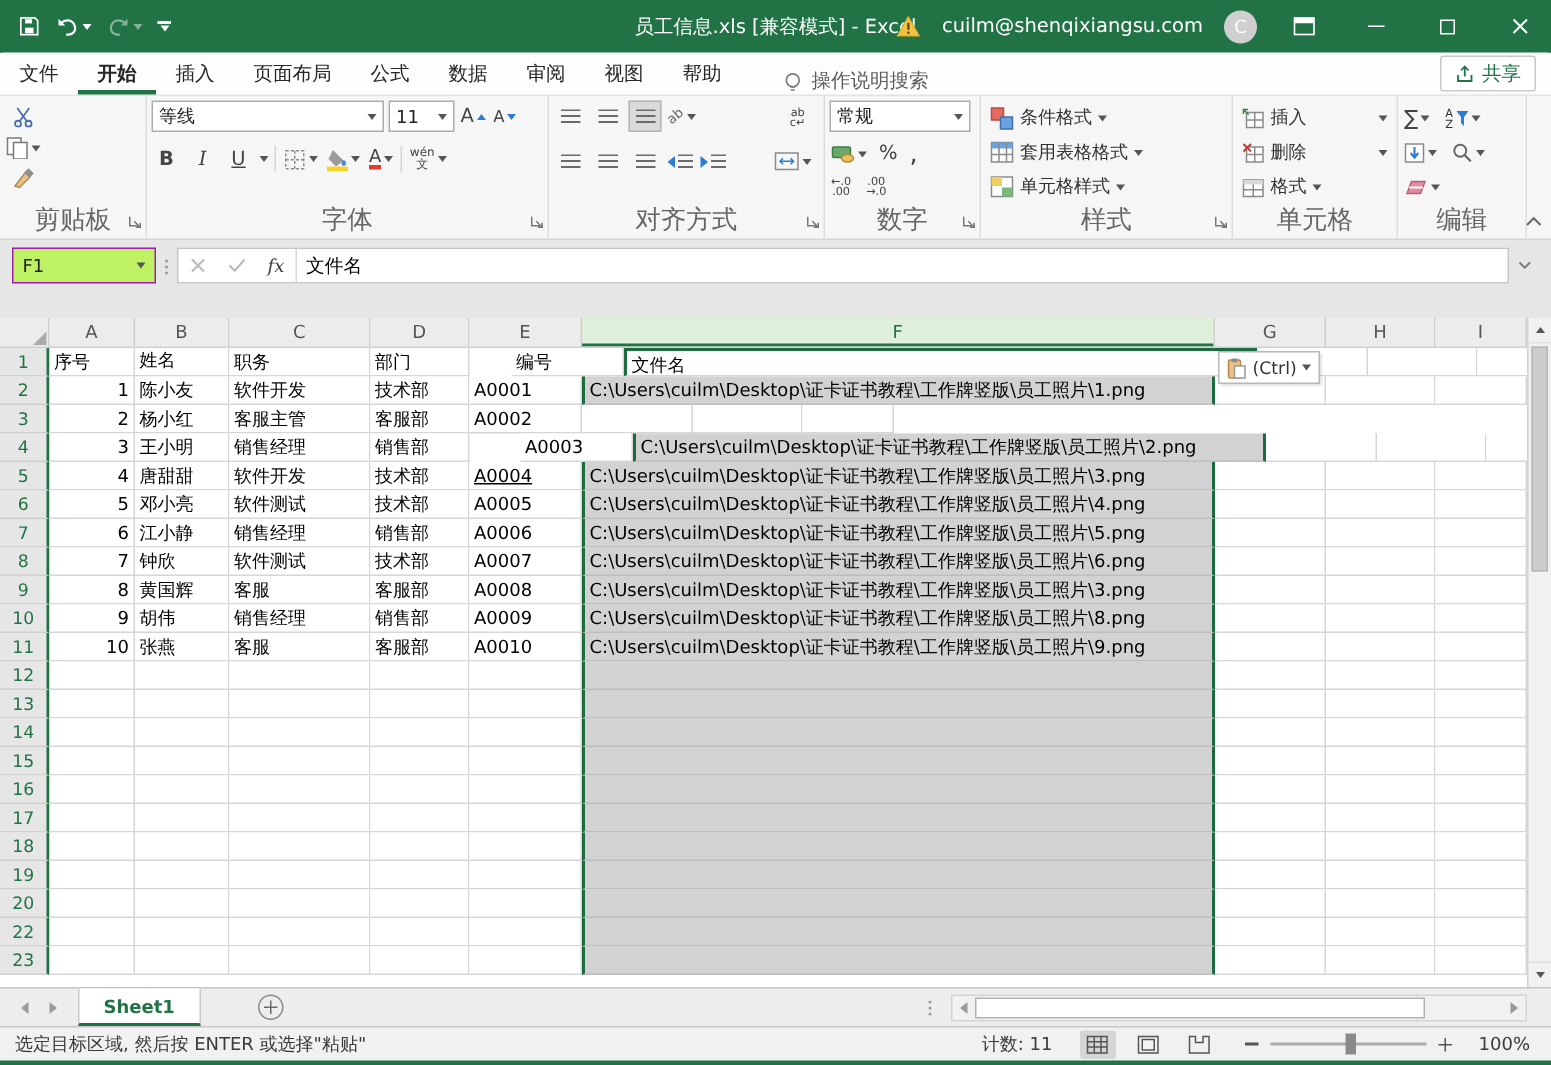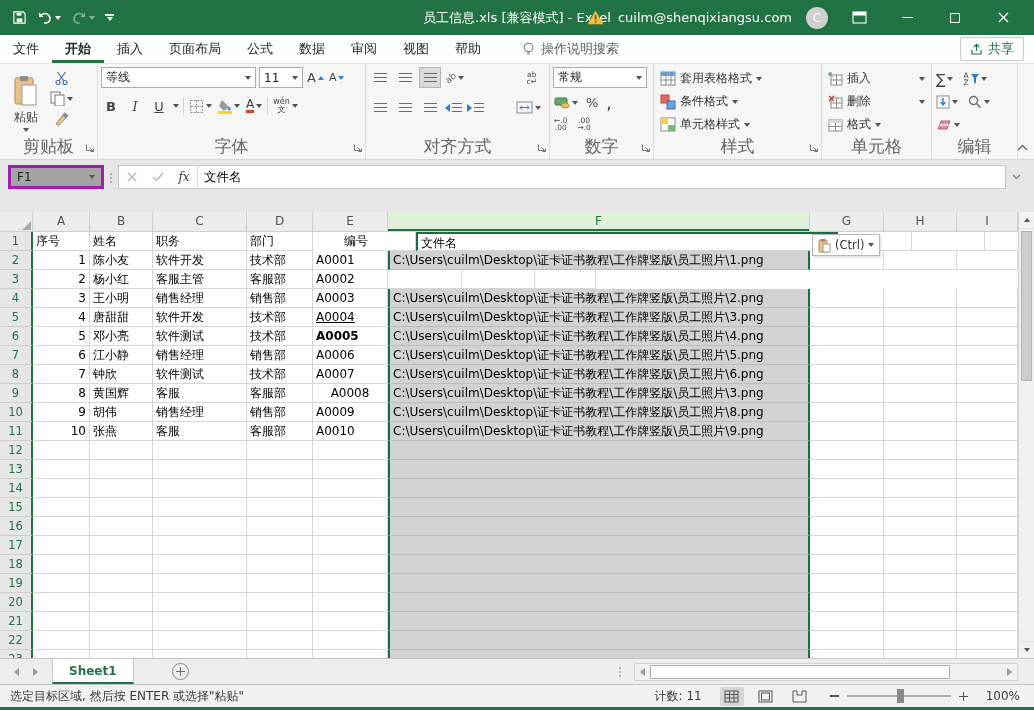--- a/index.html
+++ b/index.html
@@ -6,51 +6,51 @@
   *{box-sizing:border-box;}
   .app{width:1034px;height:710px;position:relative;background:#fff;overflow:hidden;
        font-family:"DejaVu Sans","Liberation Sans",sans-serif;
        box-shadow:inset 2px 0 0 #217346, inset -2px 0 0 #217346;}
   
   .titlebar{height:35px;background:#217346;color:#fff;display:flex;align-items:center;position:relative;font-size:13px;}
   .qat{display:flex;align-items:center;gap:10px;padding-left:12px;z-index:2;}
   .qat .btn{display:flex;align-items:center;gap:2px;cursor:pointer;}
   .dim{opacity:.45;}
   .title-center{position:absolute;left:0;right:0;text-align:center;font-size:13px;}
-  .title-right{margin-left:auto;display:flex;align-items:center;gap:14px;z-index:2;padding-right:14px;}
+  .title-right{margin-left:auto;display:flex;align-items:center;gap:14px;z-index:2;padding-right:4px;}
   .avatar{width:22px;height:22px;border-radius:50%;background:#cfcfcf;color:#fff;font-size:12px;display:flex;align-items:center;justify-content:center;}
   .winbtn{width:34px;height:35px;display:flex;align-items:center;justify-content:center;cursor:pointer;}
   .car{width:0;height:0;border-left:3.5px solid transparent;border-right:3.5px solid transparent;border-top:4px solid #555;display:inline-block;}
   .car.w{border-top-color:#fff;}
   .car.up{transform:rotate(180deg);}
   
   .tabrow{height:29px;background:#fdfdfd;display:flex;align-items:stretch;font-size:13px;color:#262626;border-bottom:1px solid #e3e3e3;}
   .tab{padding:0 13px;display:flex;align-items:center;cursor:pointer;}
   .tab.active{font-weight:bold;border-bottom:3px solid #217346;padding-top:3px;}
-  .searchbox{display:flex;align-items:center;gap:6px;color:#5c5c5c;margin-left:28px;}
+  .searchbox{display:flex;align-items:flex-end;gap:6px;color:#5c5c5c;margin-left:28px;}
   .share{margin-left:auto;margin-right:10px;align-self:center;border:1px solid #c9c9c9;border-radius:2px;padding:2px 9px;color:#217346;display:flex;gap:5px;align-items:center;cursor:pointer;background:#fff;}
   
   .ribbon{height:96px;background:#f6f6f6;border-bottom:1px solid #d5d5d5;display:flex;}
   .rgroup{position:relative;border-right:1px solid #dcdcdc;padding:3px 3px 16px 3px;flex:none;}
   .glabel{position:absolute;bottom:1px;left:0;right:0;text-align:center;font-size:17px;color:#666;}
   .launcher{position:absolute;right:2px;bottom:2px;cursor:pointer;}
   .rbtn{display:inline-flex;align-items:center;justify-content:center;gap:2px;cursor:pointer;border:1px solid transparent;color:#444;}
   .rbtn.pressed{background:#dadada;border-color:#b5b5b5;}
   .combo{background:#fff;border:1px solid #ababab;height:21px;display:flex;align-items:center;padding:0 4px;font-size:12px;color:#222;cursor:pointer;}
   .combo .car{margin-left:auto;}
   .bars{width:13px;height:9px;background:repeating-linear-gradient(to bottom,#6b6b6b 0 1.2px,transparent 1.2px 4px);display:inline-block;}
   .bars.sm{width:10px;}
   .bi{font-size:13px;width:20px;height:20px;}
   .red-under{display:inline-block;border-bottom:3px solid #e03c32;line-height:11px;font-size:12px;}
   .yel-under{display:inline-block;border-bottom:3px solid #f5d327;line-height:11px;}
   .two-line{font-size:7.5px;line-height:7px;text-align:center;color:#444;}
   .srow{display:flex;align-items:center;gap:4px;font-size:12px;color:#333;height:23px;padding:0 3px;cursor:pointer;white-space:nowrap;}
   
   .formularow{height:52px;background:#e6e6e6;padding:5px 8px 0 8px;display:flex;align-items:flex-start;gap:0;}
-  .namebox{width:96px;height:24px;background:#a3a3a3;border:3px solid #a21caf;display:flex;align-items:center;padding:0 6px;font-size:12px;color:#222;}
+  .namebox{width:96px;height:24px;background:#bef264;border:1px solid #a21caf;display:flex;align-items:center;padding:0 6px;font-size:12px;color:#222;}
   .fdots{width:14px;display:flex;flex-direction:column;align-items:center;gap:2px;padding-top:8px;}
   .fdots i{width:2px;height:2px;background:#9a9a9a;border-radius:50%;}
   .fbar{flex:1;height:24px;background:#fff;border:1px solid #c6c6c6;display:flex;align-items:center;}
   .fbtn{width:26px;height:22px;display:flex;align-items:center;justify-content:center;border-right:0;cursor:pointer;}
   .fval{border-left:1px solid #d9d9d9;flex:1;height:100%;display:flex;align-items:center;padding:0 6px;font-size:12.5px;color:#000;}
   .fexpand{width:20px;height:24px;display:flex;align-items:center;justify-content:center;cursor:pointer;}
   
   .gridwrap{position:relative;height:446px;overflow:hidden;background:#fff;}
   .g-hrow{display:flex;height:20px;}
   .g-corner{width:33px;flex:none;background:#ececec;border-right:1px solid #cfcfcf;border-bottom:1px solid #cfcfcf;position:relative;cursor:pointer;}
@@ -188,29 +188,20 @@
           <path d="M4 4l2.5-2.6L9 4" fill="none" stroke="#217346" stroke-width="1.2"></path>
         </svg>
       <span>共享</span>
     </span>
   </div>
 
   <div class="ribbon">
 
     <div class="rgroup" style="width:98px;">
       <div style="display:flex;">
-        <div class="rbtn" style="flex-direction:column;width:46px;height:72px;">
-          <svg width="26" height="32" viewBox="0 0 26 32">
-              <rect x="2" y="3" width="18" height="26" rx="1.5" fill="#e8c289" stroke="#b58a4e"></rect>
-              <rect x="7" y="1" width="8" height="5" rx="1" fill="#8d8d8d"></rect>
-              <rect x="9" y="10" width="14" height="20" fill="#fff" stroke="#9a9a9a"></rect>
-            </svg>
-          <span style="font-size:12px">粘贴</span>
-          <span class="car"></span>
-        </div>
         <div style="display:flex;flex-direction:column;gap:4px;padding-top:3px;">
           <span class="rbtn">
             <svg width="15" height="14" viewBox="0 0 15 14">
                 <path d="M3.5 1 L10 10 M11.5 1 L5 10" stroke="#4d6fae" stroke-width="1.2"></path>
                 <circle cx="4" cy="11.5" r="2" fill="none" stroke="#4d6fae" stroke-width="1.2"></circle>
                 <circle cx="11" cy="11.5" r="2" fill="none" stroke="#4d6fae" stroke-width="1.2"></circle>
               </svg>
           </span>
           <span class="rbtn">
             <svg width="15" height="15" viewBox="0 0 15 15">
@@ -370,34 +361,34 @@
       </div>
       <div class="glabel">数字</div>
       <span class="launcher"><svg width="10" height="10">
             <path d="M1.5 1.5 v6 h6" fill="none" stroke="#777"></path>
             <path d="M4.5 4.5 l4 4 M8.5 5.5 v3 h-3" fill="none" stroke="#777"></path>
           </svg></span>
     </div>
 
     <div class="rgroup" style="width:168px;">
       <div class="srow">
+        <svg width="16" height="16" viewBox="0 0 16 16">
+            <rect x="1" y="1" width="8" height="8" fill="#e46a5f" stroke="#b84b41"></rect>
+            <rect x="7" y="7" width="8" height="8" fill="#6aa3e0" stroke="#3f6fa8"></rect>
+          </svg>
+        <span>条件格式</span>
+          <span class="car"></span>
+      </div>
+      <div class="srow">
         <svg width="16" height="15" viewBox="0 0 16 15">
             <rect x="1" y="1" width="14" height="13" fill="#fff" stroke="#8a8a8a"></rect>
             <rect x="1" y="1" width="14" height="4" fill="#6aa3e0"></rect>
             <path d="M1 9h14 M6 1v13 M11 1v13" stroke="#8a8a8a"></path>
           </svg>
         <span>套用表格格式</span>
-          <span class="car"></span>
-      </div>
-      <div class="srow">
-        <svg width="16" height="16" viewBox="0 0 16 16">
-            <rect x="1" y="1" width="8" height="8" fill="#e46a5f" stroke="#b84b41"></rect>
-            <rect x="7" y="7" width="8" height="8" fill="#6aa3e0" stroke="#3f6fa8"></rect>
-          </svg>
-        <span>条件格式</span>
           <span class="car"></span>
       </div>
       <div class="srow">
         <svg width="16" height="15" viewBox="0 0 16 15">
             <rect x="1" y="1" width="14" height="13" fill="#fff" stroke="#8a8a8a"></rect>
             <rect x="1" y="1" width="7" height="6" fill="#f0d061"></rect>
             <rect x="8" y="8" width="7" height="6" fill="#79b77d"></rect>
           </svg>
         <span>单元格样式</span>
           <span class="car"></span>
@@ -534,21 +525,21 @@
           <div class="g-h" style="width: 66px;">D</div>
           <div class="g-h" style="width: 75px;">E</div>
           <div class="g-h selh" style="width: 422px;">F</div>
           <div class="g-h" style="width: 74px;">G</div>
           <div class="g-h" style="width: 73px;">H</div>
           <div class="g-h" style="width: 61px;">I</div>
         </div>
         <div class="g-row">
           <div class="g-rh">1</div>
           <div class="g-cell" style="width: 57px;">序号</div>
-          <div class="g-cell" style="width: 63px;">姓名</div>
+          <div class="g-cell" style="width: 63px; font-family: Liberation Mono, monospace;">姓名</div>
           <div class="g-cell" style="width: 94px;">职务</div>
           <div class="g-cell" style="width: 66px;">部门</div>
           <div class="g-cell" style="width: 75px; margin-left: 28px;">编号</div>
           <div class="g-cell activec fcol" style="width: 422px;"><span>文件名</span></div>
           <div class="g-cell" style="width: 74px;"></div>
           <div class="g-cell" style="width: 73px;"></div>
           <div class="g-cell" style="width: 61px;"></div>
         </div>
         <div class="g-row">
           <div class="g-rh">2</div>
@@ -572,21 +563,21 @@
           <div class="g-cell" style="width: 74px;"></div>
           <div class="g-cell" style="width: 73px;"></div>
           <div class="g-cell" style="width: 61px;"></div>
         </div>
         <div class="g-row">
           <div class="g-rh">4</div>
           <div class="g-cell num" style="width: 57px;">3</div>
           <div class="g-cell" style="width: 63px;">王小明</div>
           <div class="g-cell" style="width: 94px;">销售经理</div>
           <div class="g-cell" style="width: 66px;">销售部</div>
-          <div class="g-cell" style="width: 75px;">A0003</div>
+          <div class="g-cell" style="width: 75px; margin-left: 34px;">A0003</div>
           <div class="g-cell selc fcol" style="width: 422px;"><span>C:\Users\cuilm\Desktop\证卡证书教程\工作牌竖版\员工照片\2.png</span></div>
           <div class="g-cell" style="width: 74px;"></div>
           <div class="g-cell" style="width: 73px;"></div>
           <div class="g-cell" style="width: 61px;"></div>
         </div>
         <div class="g-row">
           <div class="g-rh">5</div>
           <div class="g-cell num" style="width: 57px;">4</div>
           <div class="g-cell" style="width: 63px;">唐甜甜</div>
           <div class="g-cell" style="width: 94px;">软件开发</div>
@@ -596,21 +587,21 @@
           <div class="g-cell" style="width: 74px;"></div>
           <div class="g-cell" style="width: 73px;"></div>
           <div class="g-cell" style="width: 61px;"></div>
         </div>
         <div class="g-row">
           <div class="g-rh">6</div>
           <div class="g-cell num" style="width: 57px;">5</div>
           <div class="g-cell" style="width: 63px;">邓小亮</div>
           <div class="g-cell" style="width: 94px;">软件测试</div>
           <div class="g-cell" style="width: 66px;">技术部</div>
-          <div class="g-cell" style="width: 75px; font-weight: bold;">A0005</div>
+          <div class="g-cell" style="width: 75px;">A0005</div>
           <div class="g-cell selc fcol" style="width: 422px;"><span>C:\Users\cuilm\Desktop\证卡证书教程\工作牌竖版\员工照片\4.png</span></div>
           <div class="g-cell" style="width: 74px;"></div>
           <div class="g-cell" style="width: 73px;"></div>
           <div class="g-cell" style="width: 61px;"></div>
         </div>
         <div class="g-row">
           <div class="g-rh">7</div>
           <div class="g-cell num" style="width: 57px;">6</div>
           <div class="g-cell" style="width: 63px;">江小静</div>
           <div class="g-cell" style="width: 94px;">销售经理</div>
@@ -632,21 +623,21 @@
           <div class="g-cell" style="width: 74px;"></div>
           <div class="g-cell" style="width: 73px;"></div>
           <div class="g-cell" style="width: 61px;"></div>
         </div>
         <div class="g-row">
           <div class="g-rh">9</div>
           <div class="g-cell num" style="width: 57px;">8</div>
           <div class="g-cell" style="width: 63px;">黄国辉</div>
           <div class="g-cell" style="width: 94px;">客服</div>
           <div class="g-cell" style="width: 66px;">客服部</div>
-          <div class="g-cell" style="width: 75px; text-align: center;">A0008</div>
+          <div class="g-cell" style="width: 75px;">A0008</div>
           <div class="g-cell selc fcol" style="width: 422px;"><span>C:\Users\cuilm\Desktop\证卡证书教程\工作牌竖版\员工照片\3.png</span></div>
           <div class="g-cell" style="width: 74px;"></div>
           <div class="g-cell" style="width: 73px;"></div>
           <div class="g-cell" style="width: 61px;"></div>
         </div>
         <div class="g-row">
           <div class="g-rh">10</div>
           <div class="g-cell num" style="width: 57px;">9</div>
           <div class="g-cell" style="width: 63px;">胡伟</div>
           <div class="g-cell" style="width: 94px;">销售经理</div>
@@ -760,32 +751,20 @@
           <div class="g-cell" style="width: 94px;"></div>
           <div class="g-cell" style="width: 66px;"></div>
           <div class="g-cell" style="width: 75px;"></div>
           <div class="g-cell selc fcol" style="width: 422px;"></div>
           <div class="g-cell" style="width: 74px;"></div>
           <div class="g-cell" style="width: 73px;"></div>
           <div class="g-cell" style="width: 61px;"></div>
         </div>
         <div class="g-row">
           <div class="g-rh">20</div>
-          <div class="g-cell" style="width: 57px;"></div>
-          <div class="g-cell" style="width: 63px;"></div>
-          <div class="g-cell" style="width: 94px;"></div>
-          <div class="g-cell" style="width: 66px;"></div>
-          <div class="g-cell" style="width: 75px;"></div>
-          <div class="g-cell selc fcol" style="width: 422px;"></div>
-          <div class="g-cell" style="width: 74px;"></div>
-          <div class="g-cell" style="width: 73px;"></div>
-          <div class="g-cell" style="width: 61px;"></div>
-        </div>
-        <div class="g-row">
-          <div class="g-rh">21</div>
           <div class="g-cell" style="width: 57px;"></div>
           <div class="g-cell" style="width: 63px;"></div>
           <div class="g-cell" style="width: 94px;"></div>
           <div class="g-cell" style="width: 66px;"></div>
           <div class="g-cell" style="width: 75px;"></div>
           <div class="g-cell selc fcol" style="width: 422px;"></div>
           <div class="g-cell" style="width: 74px;"></div>
           <div class="g-cell" style="width: 73px;"></div>
           <div class="g-cell" style="width: 61px;"></div>
         </div>

